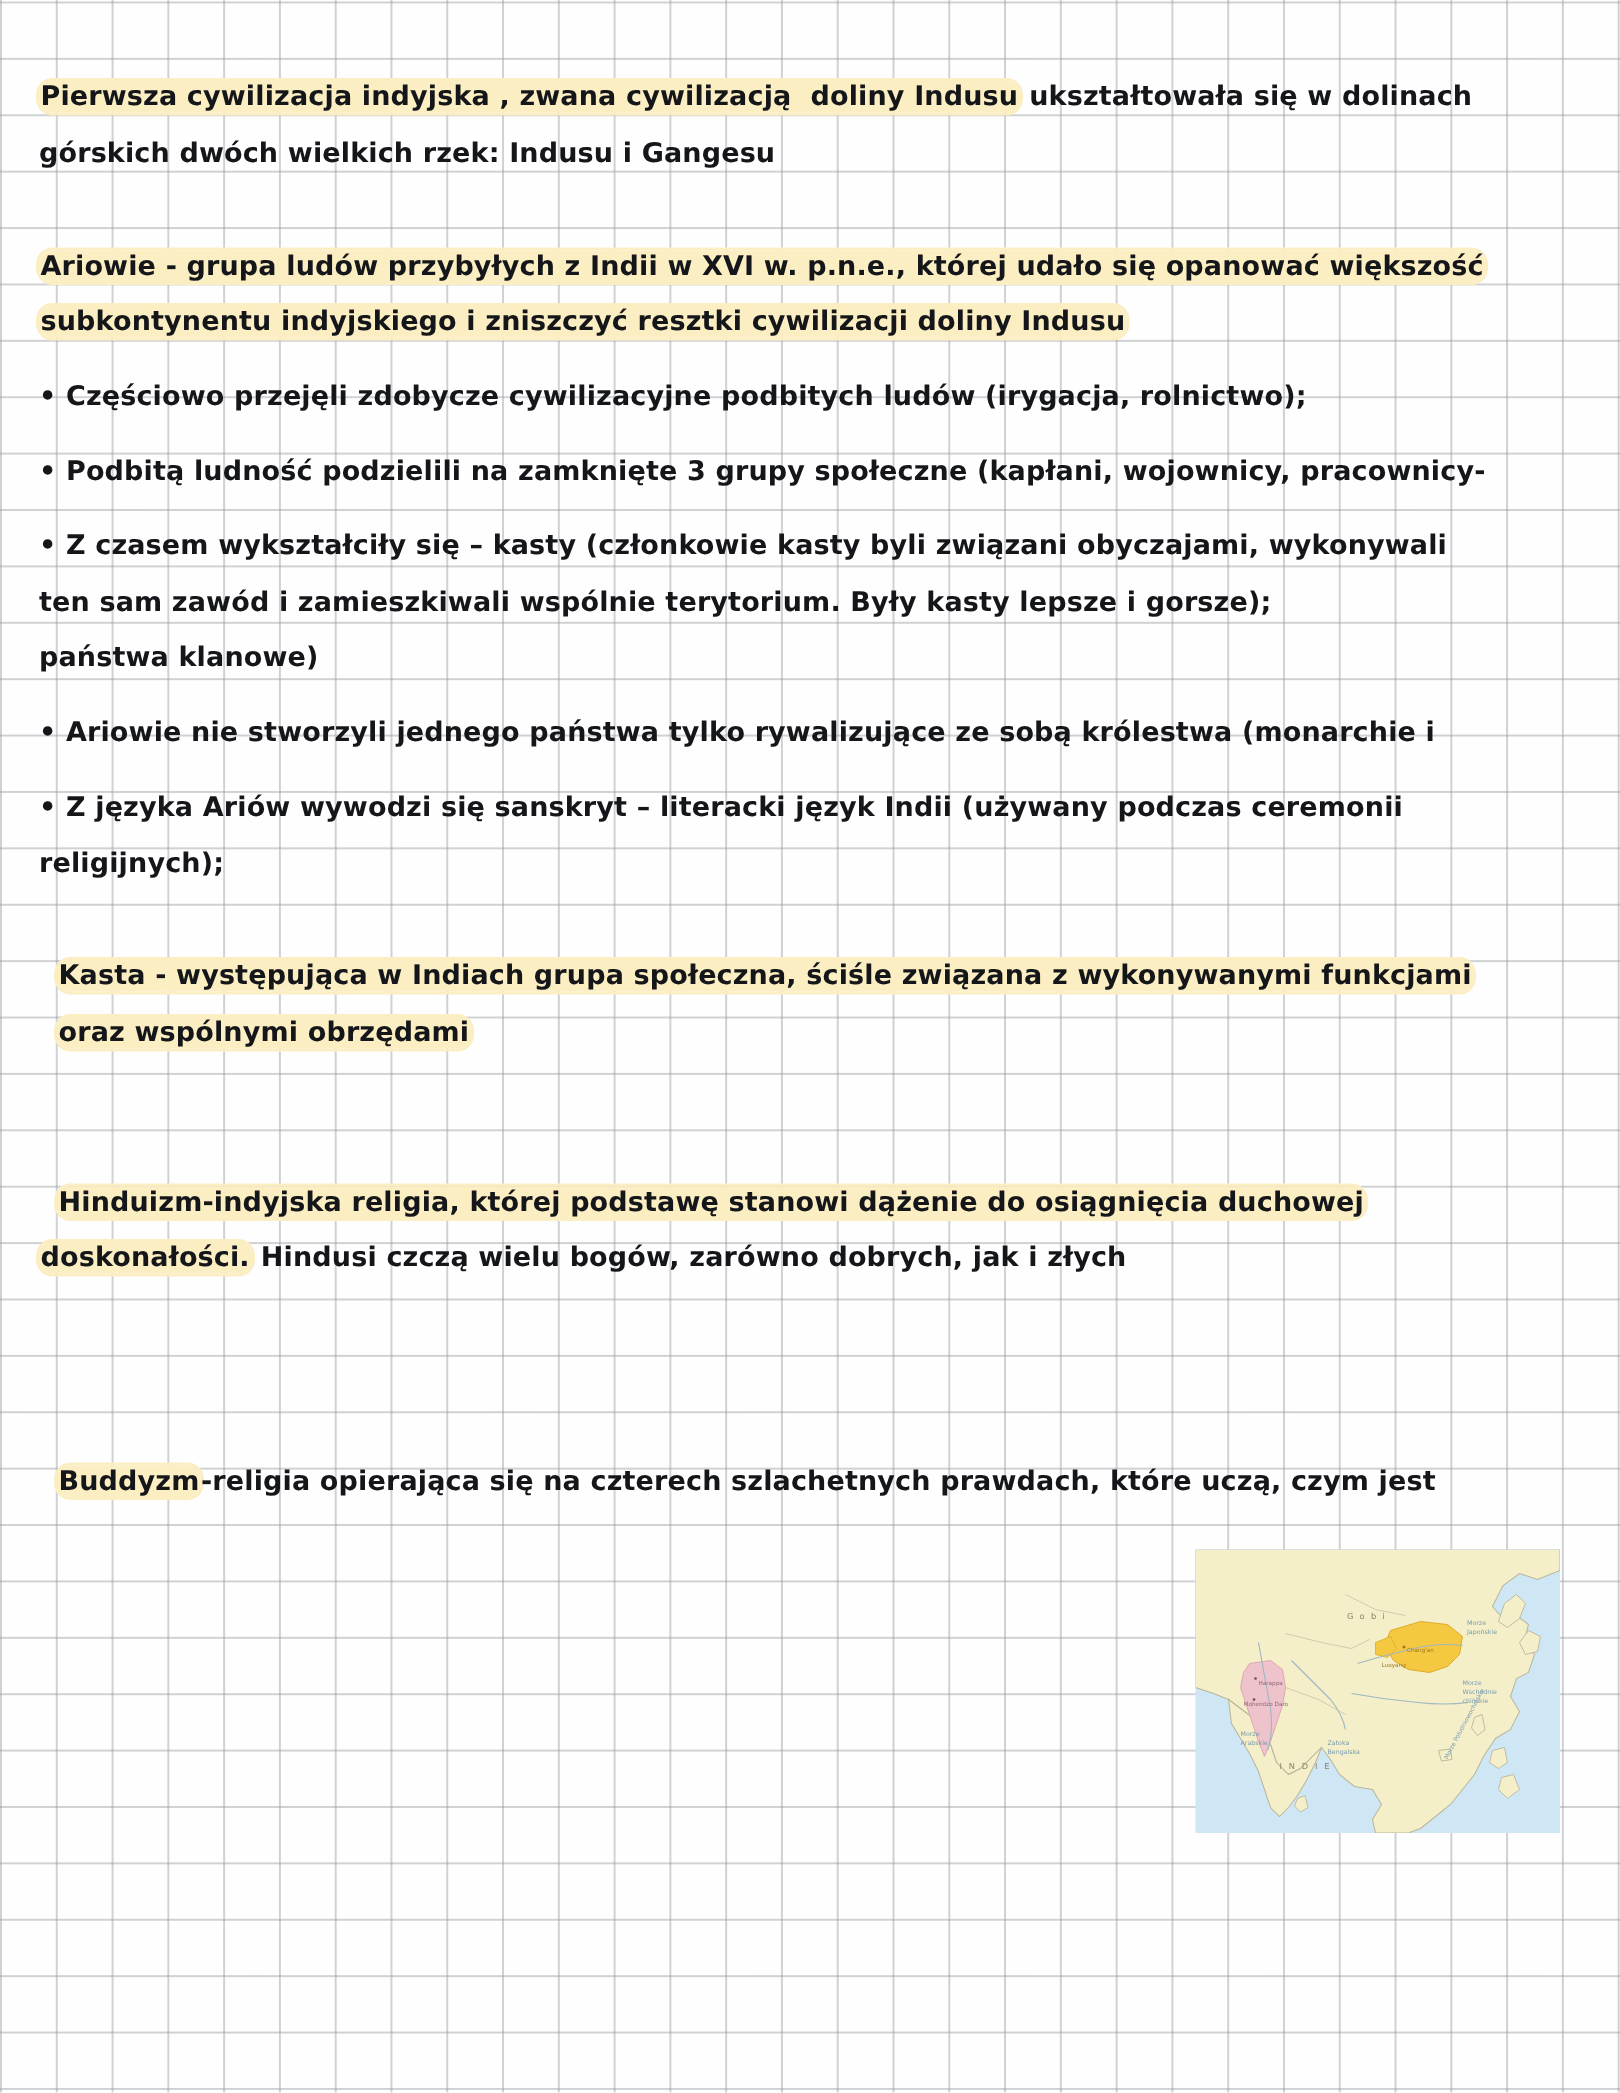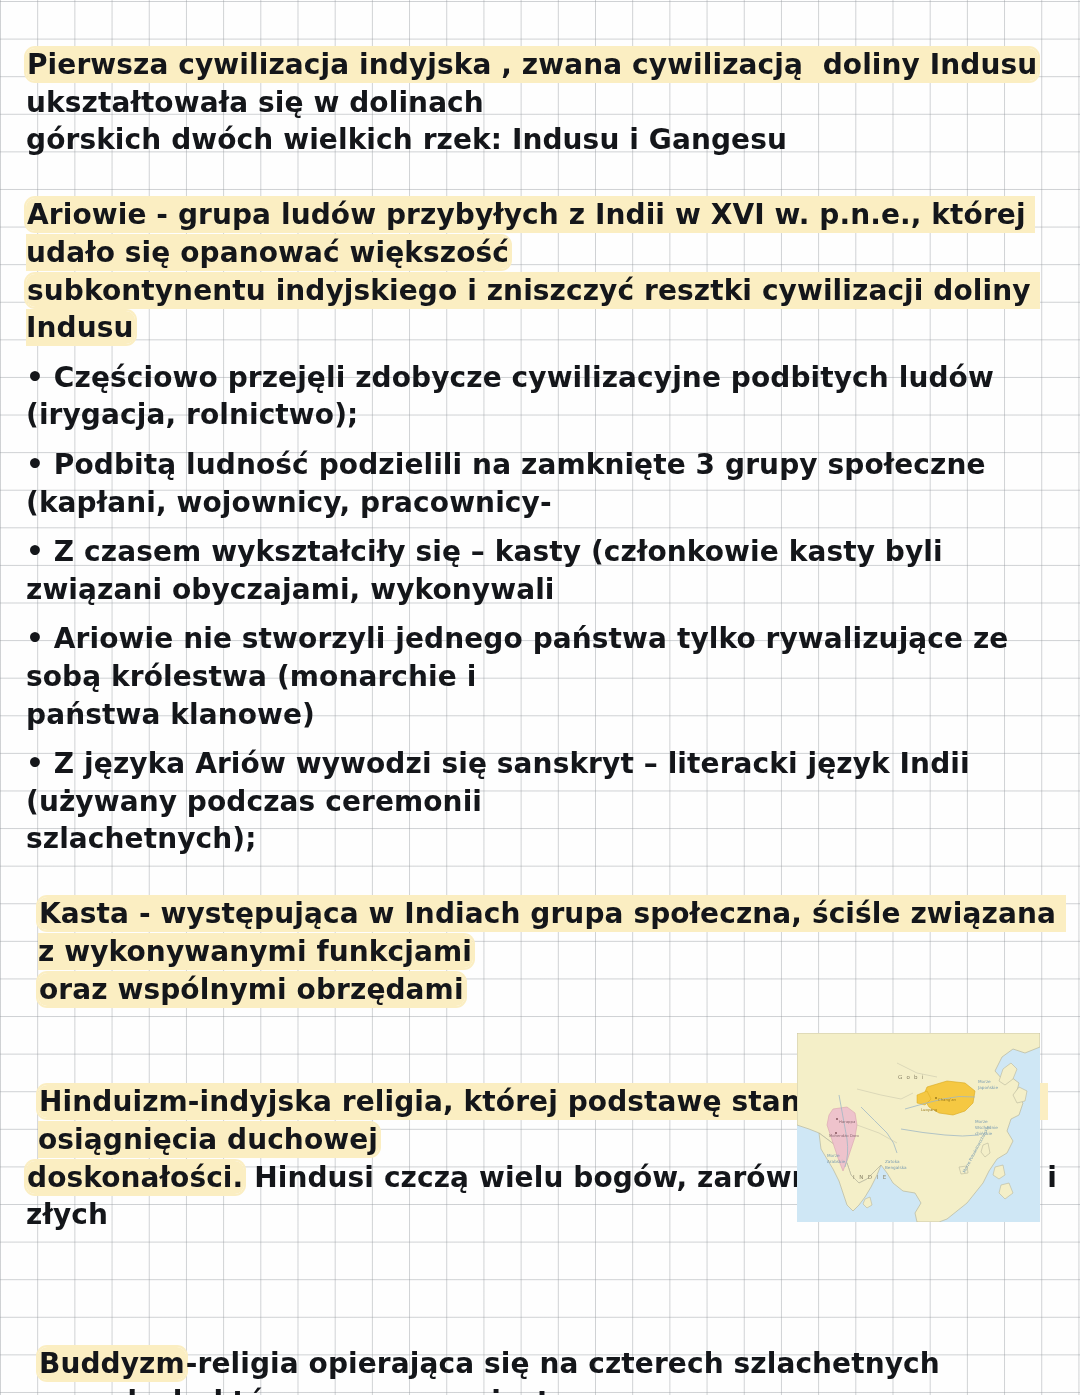--- a/index.html
+++ b/index.html
@@ -30,21 +30,21 @@
   }
 
   .notes {
     position: absolute;
     left: 26px;
     top: 46px;
     width: 1052px;
   }
 
   .block {
-    font-size: 28px;
+    font-size: 18px;
     line-height: 37.6px;
     color: #14161a;
     letter-spacing: 0.1px;
     font-weight: 600;
   }
 
   .line {
     white-space: pre-wrap;
     min-height: 37.6px;
   }
@@ -102,24 +102,25 @@
     </div>
 
     <div class="gap"></div>
 
     <div class="block">
       <div class="line"><span class="hl">Ariowie - grupa ludów przybyłych z Indii w XVI w. p.n.e., której udało się opanować większość</span></div>
       <div class="line"><span class="hl">subkontynentu indyjskiego i zniszczyć resztki cywilizacji doliny Indusu</span></div>
       <div class="line bullet-line">• Częściowo przejęli zdobycze cywilizacyjne podbitych ludów (irygacja, rolnictwo);</div>
       <div class="line bullet-line">• Podbitą ludność podzielili na zamknięte 3 grupy społeczne (kapłani, wojownicy, pracownicy-</div>
       <div class="line bullet-line">• Z czasem wykształciły się – kasty (członkowie kasty byli związani obyczajami, wykonywali</div>
+      <div class="line">ten sam zawód i zamieszkiwali wspólnie terytorium. Były kasty lepsze i gorsze);</div>
+      <div class="line">państwa klanowe)</div>
       <div class="line bullet-line">• Ariowie nie stworzyli jednego państwa tylko rywalizujące ze sobą królestwa (monarchie i</div>
-      <div class="line">państwa klanowe)</div>
       <div class="line bullet-line">• Z języka Ariów wywodzi się sanskryt – literacki język Indii (używany podczas ceremonii</div>
-      <div class="line">szlachetnych);</div>
+      <div class="line">religijnych);</div>
     </div>
 
     <div class="gap"></div>
 
     <div class="block">
       <div class="line indent"><span class="hl">Kasta - występująca w Indiach grupa społeczna, ściśle związana z wykonywanymi funkcjami</span></div>
       <div class="line indent"><span class="hl">oraz wspólnymi obrzędami</span></div>
     </div>
 
     <div class="gap"></div>

